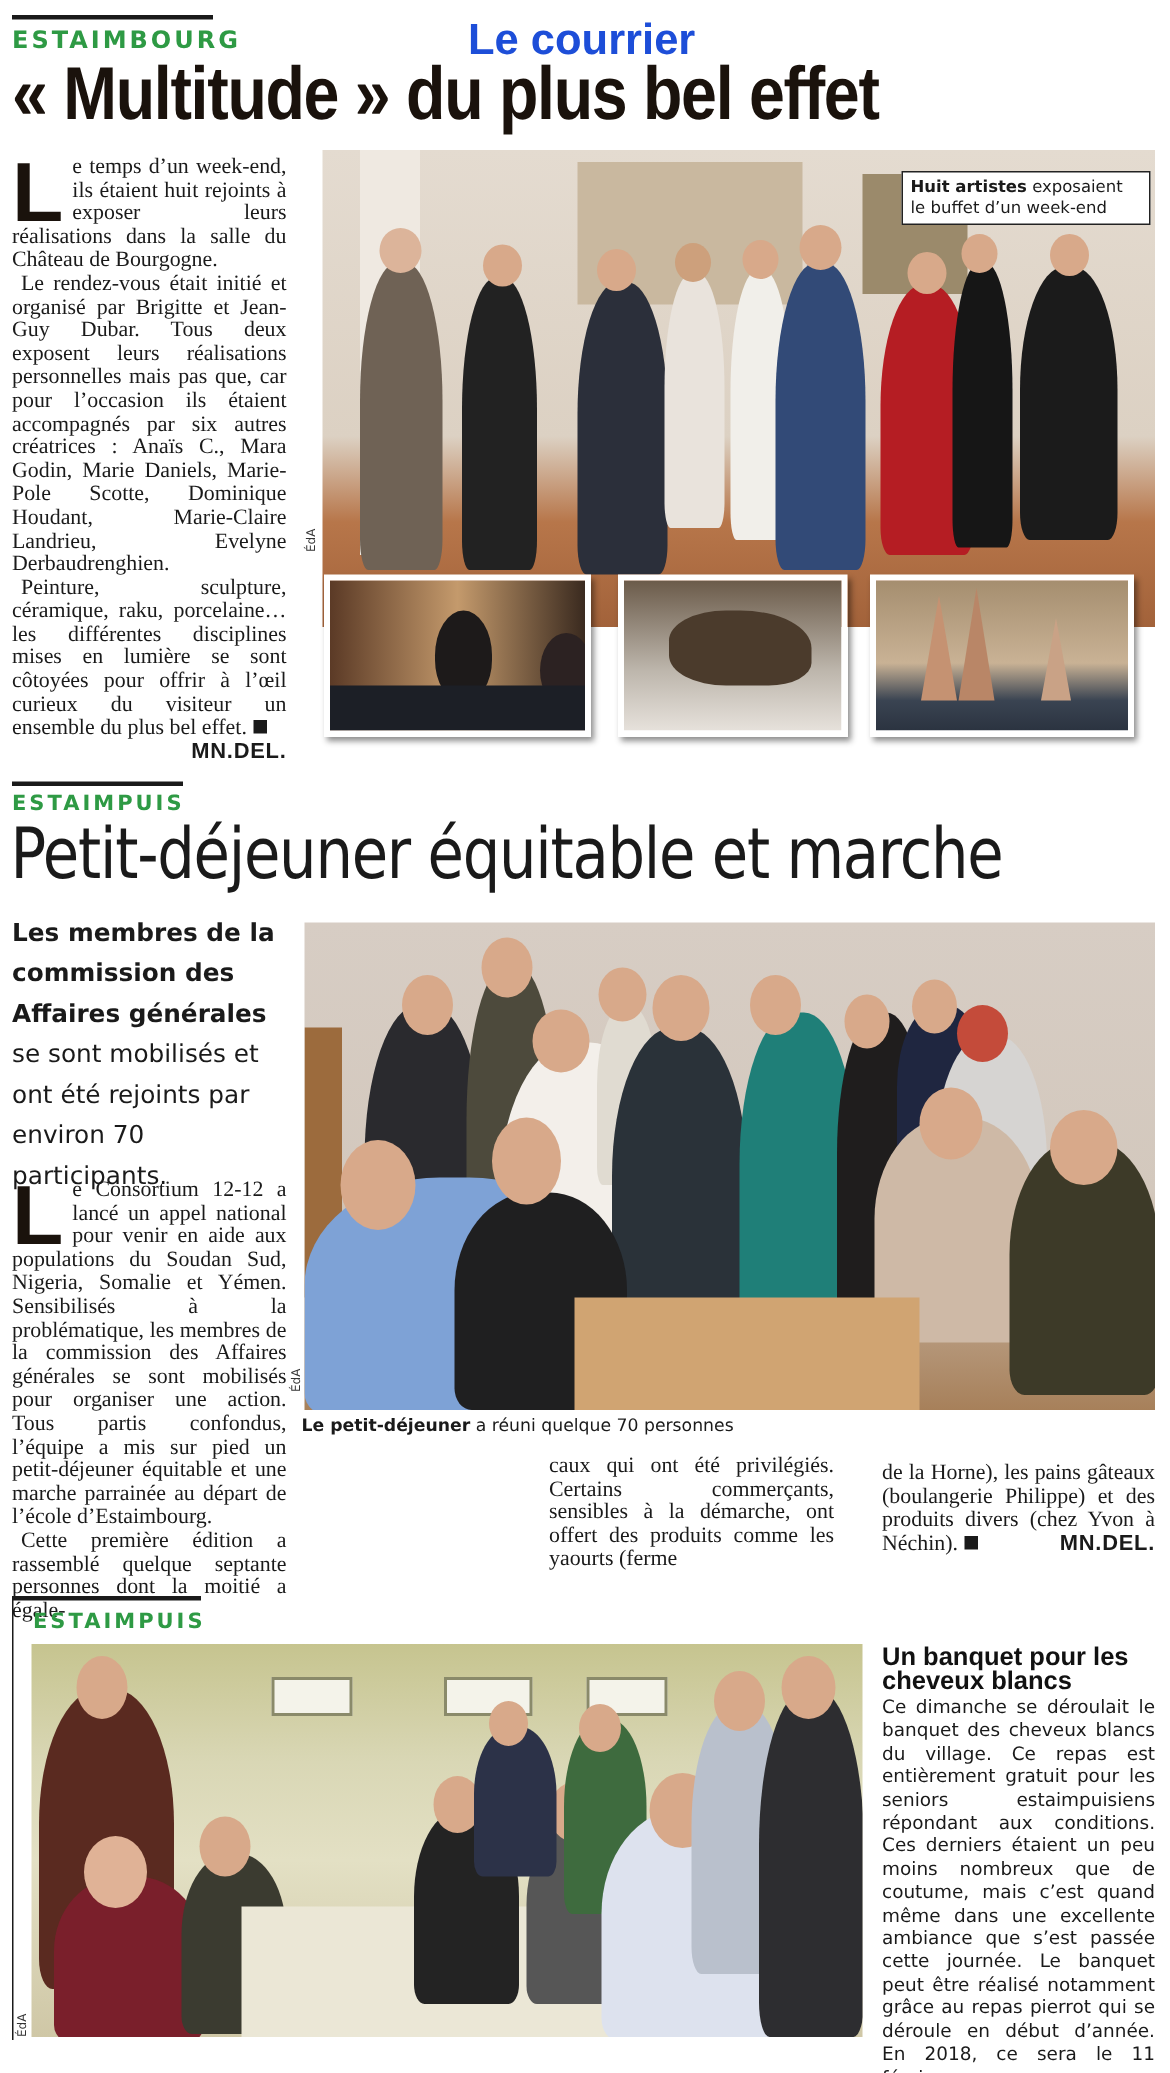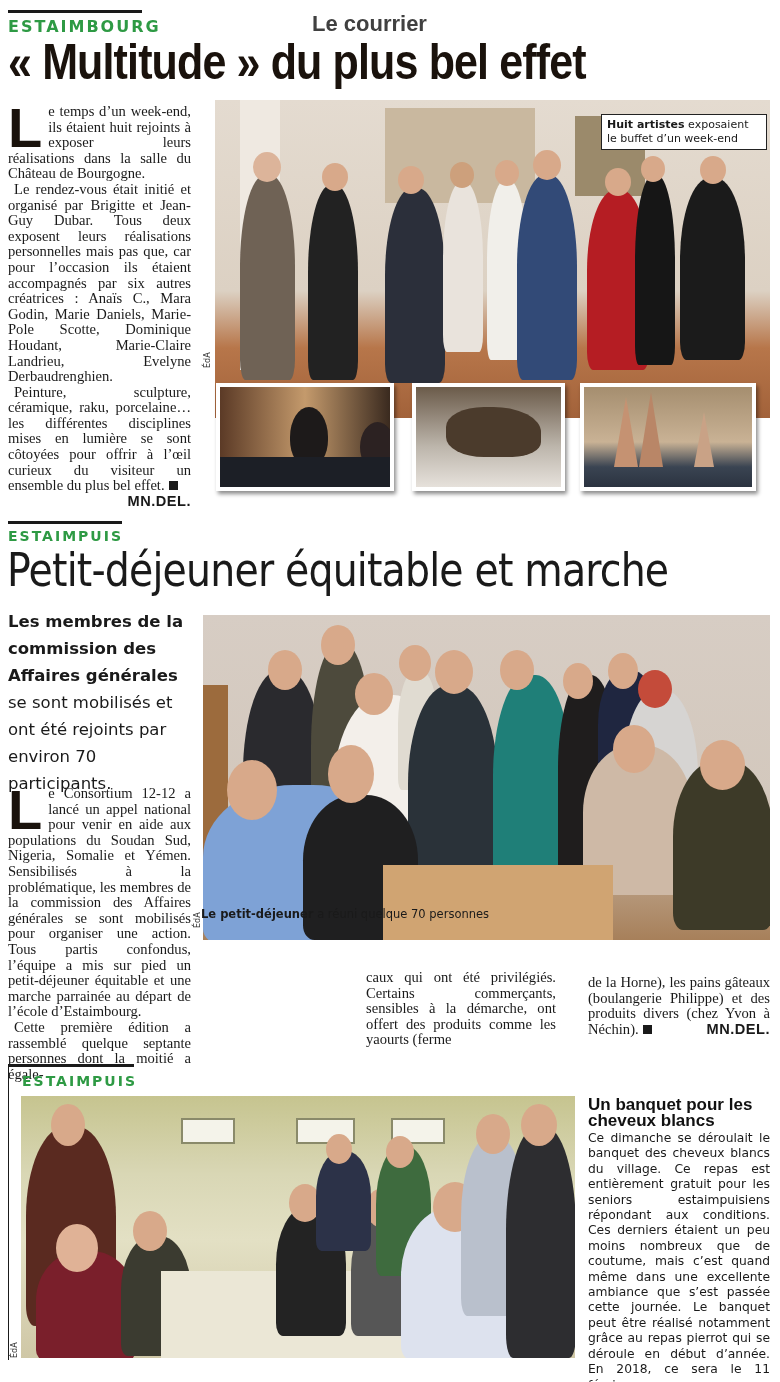--- a/index.html
+++ b/index.html
@@ -2,21 +2,21 @@
 <html><head>
 <meta charset="utf-8">
 <style>
   html, body { margin:0; padding:0; background:#ffffff; }
   body { width:780px; height:1382px; position:relative; overflow:hidden; font-family:"DejaVu Serif", serif; color:#1a1a1a; }
   .abs { position:absolute; }
   .rule { position:absolute; height:3px; background:#1a1a1a; }
   .kicker { position:absolute; font-family:"DejaVu Sans", sans-serif; font-weight:bold; color:#2e9a44; letter-spacing:2px; font-size:16px; }
   .headline-bold { position:absolute; font-family:"Liberation Sans", sans-serif; font-weight:bold; color:#1a120c; letter-spacing:-1px; }
   .headline-light { position:absolute; font-family:"DejaVu Sans", sans-serif; color:#1a1a1a; letter-spacing:-1px; }
-  .pub { position:absolute; font-family:"Liberation Sans", sans-serif; font-weight:bold; font-size:22px; color:#404040; }
+  .pub { position:absolute; font-family:"Liberation Sans", sans-serif; font-weight:bold; font-size:29px; color:#1d4ed8; }
   .body-text { position:absolute; font-family:"Liberation Serif", serif; font-size:14.6px; line-height:15.6px; text-align:justify; hyphens:auto; color:#1a1a1a; }
   .body-text p { margin:0; text-indent:6px; }
   .body-text p.first { text-indent:0; }
   .dropcap { float:left; font-family:"Liberation Sans", sans-serif; font-weight:bold; font-size:56px; line-height:44px; margin:2px 6px 0 0; color:#1a120c; }
   .sig { font-family:"Liberation Sans", sans-serif; font-weight:bold; letter-spacing:0.5px; float:right; }
   .endmark { display:inline-block; width:9px; height:9px; background:#1a1a1a; margin-left:4px; vertical-align:baseline; }
   .photo { position:absolute; overflow:hidden; }
   .credit { position:absolute; font-family:"DejaVu Sans", sans-serif; font-size:8px; color:#333; transform:rotate(-90deg); transform-origin:left top; }
   .caption { position:absolute; font-family:"DejaVu Sans", sans-serif; font-size:11.5px; color:#1a1a1a; }
   .caption b { font-weight:bold; }
@@ -123,21 +123,21 @@
   <div class="head" style="left:410px; top:110px; width:42px; height:48px;"></div>
   <div class="person" style="left:470px; top:145px; width:100px; height:170px; background:#3d3a28;"></div>
   <div class="head" style="left:497px; top:125px; width:45px; height:50px;"></div>
   <div class="person" style="left:0; top:170px; width:200px; height:160px; background:#7ea2d6;"></div>
   <div class="head" style="left:24px; top:145px; width:50px; height:60px;"></div>
   <div class="person" style="left:100px; top:180px; width:115px; height:145px; background:#1f1f20;"></div>
   <div class="head" style="left:125px; top:130px; width:46px; height:58px;"></div>
   <div class="abs" style="left:180px; top:250px; width:230px; height:75px; background:#d0a472;"></div>
 </div>
 <div class="credit" style="left:193px; top:928px;">ÉdA</div>
-<div class="caption" style="left:201px; top:907px;">
+<div class="caption" style="left:201px; top:943px;">
   <b>Le petit-déjeuner</b><span> a réuni quelque 70 personnes</span>
 </div>
 
 <div class="body-text" style="left:201px; top:975px; width:152px;">
 </div>
 <div class="body-text" style="left:366px; top:970px; width:190px;">
   <p class="first">caux qui ont été privilégiés. Certains commerçants, sensibles à la démarche, ont offert des produits comme les yaourts (ferme</p>
 </div>
 <div class="body-text" style="left:588px; top:975px; width:182px;">
   <p class="first"><span>de la Horne), les pains gâteaux (boulangerie Philippe) et des produits divers (chez Yvon à Néchin).</span><span class="endmark"></span><span class="sig">MN.DEL.</span></p>

